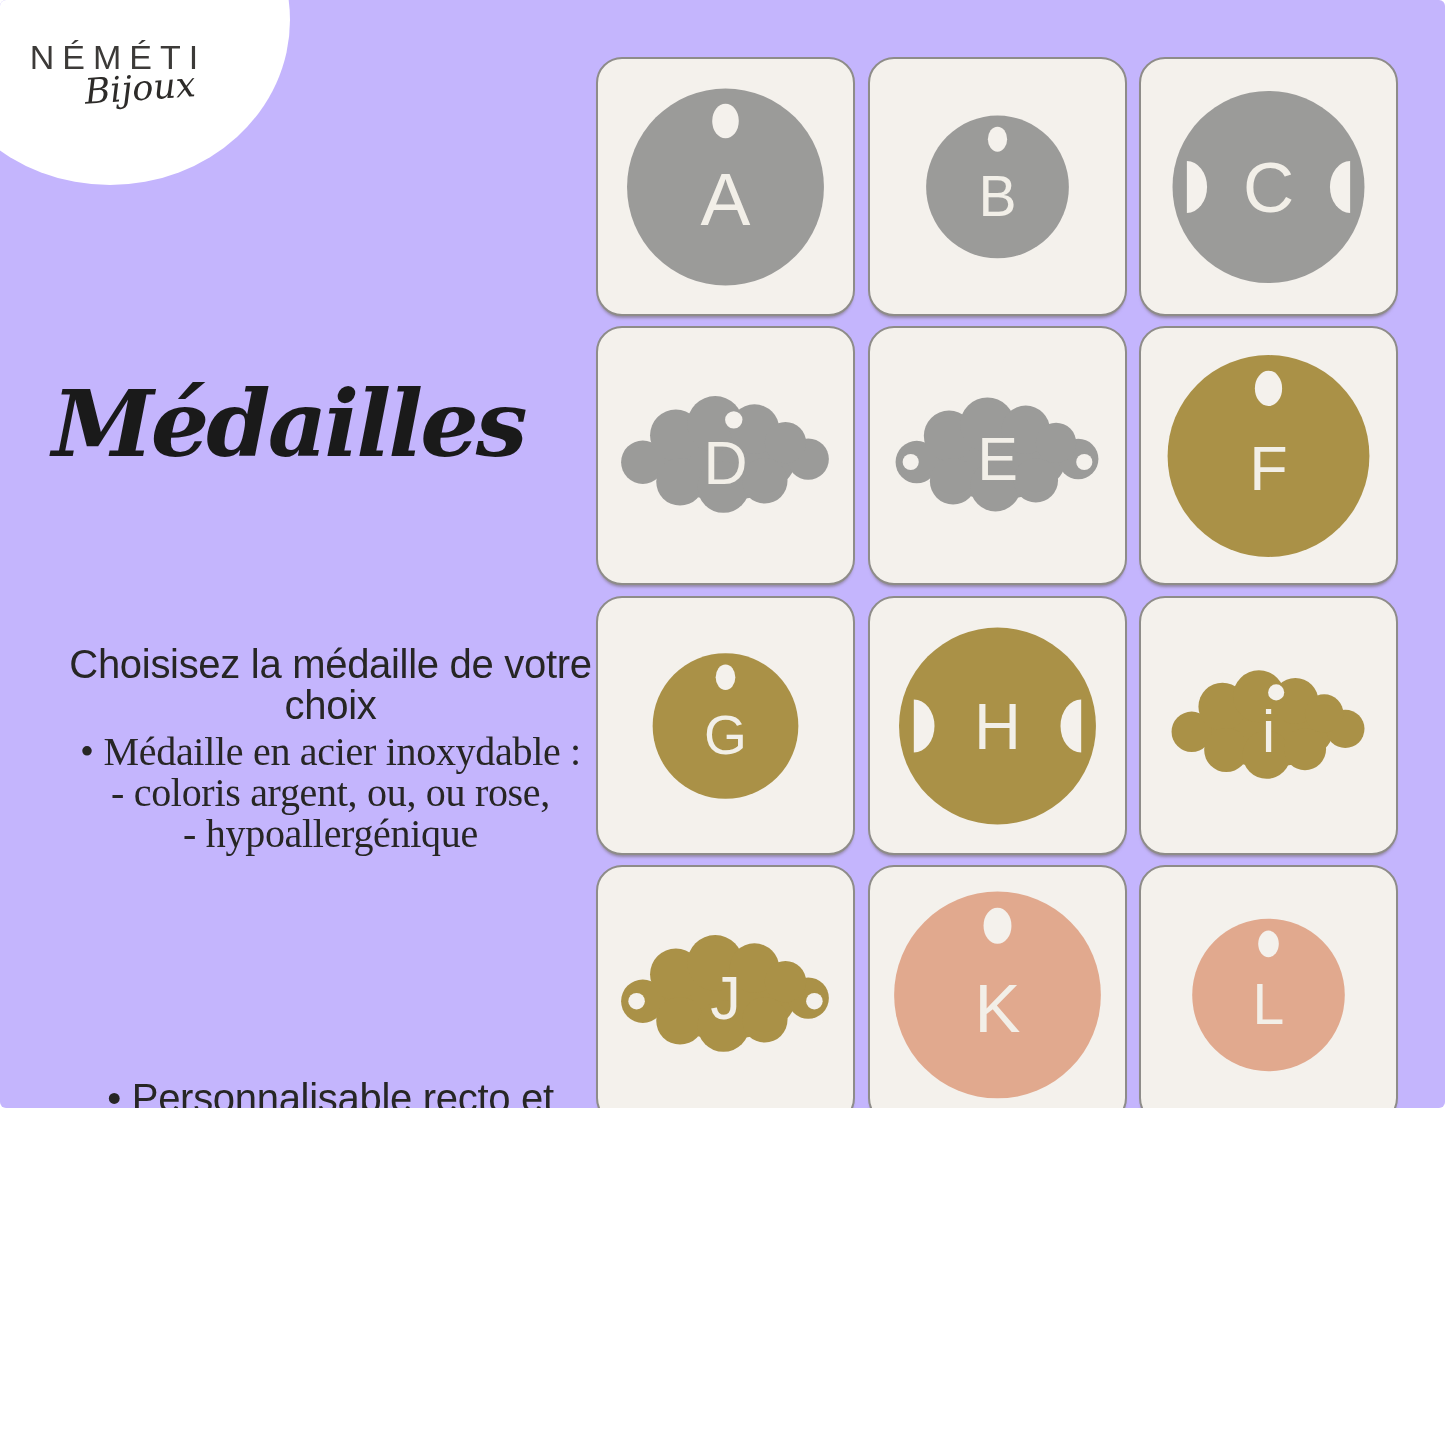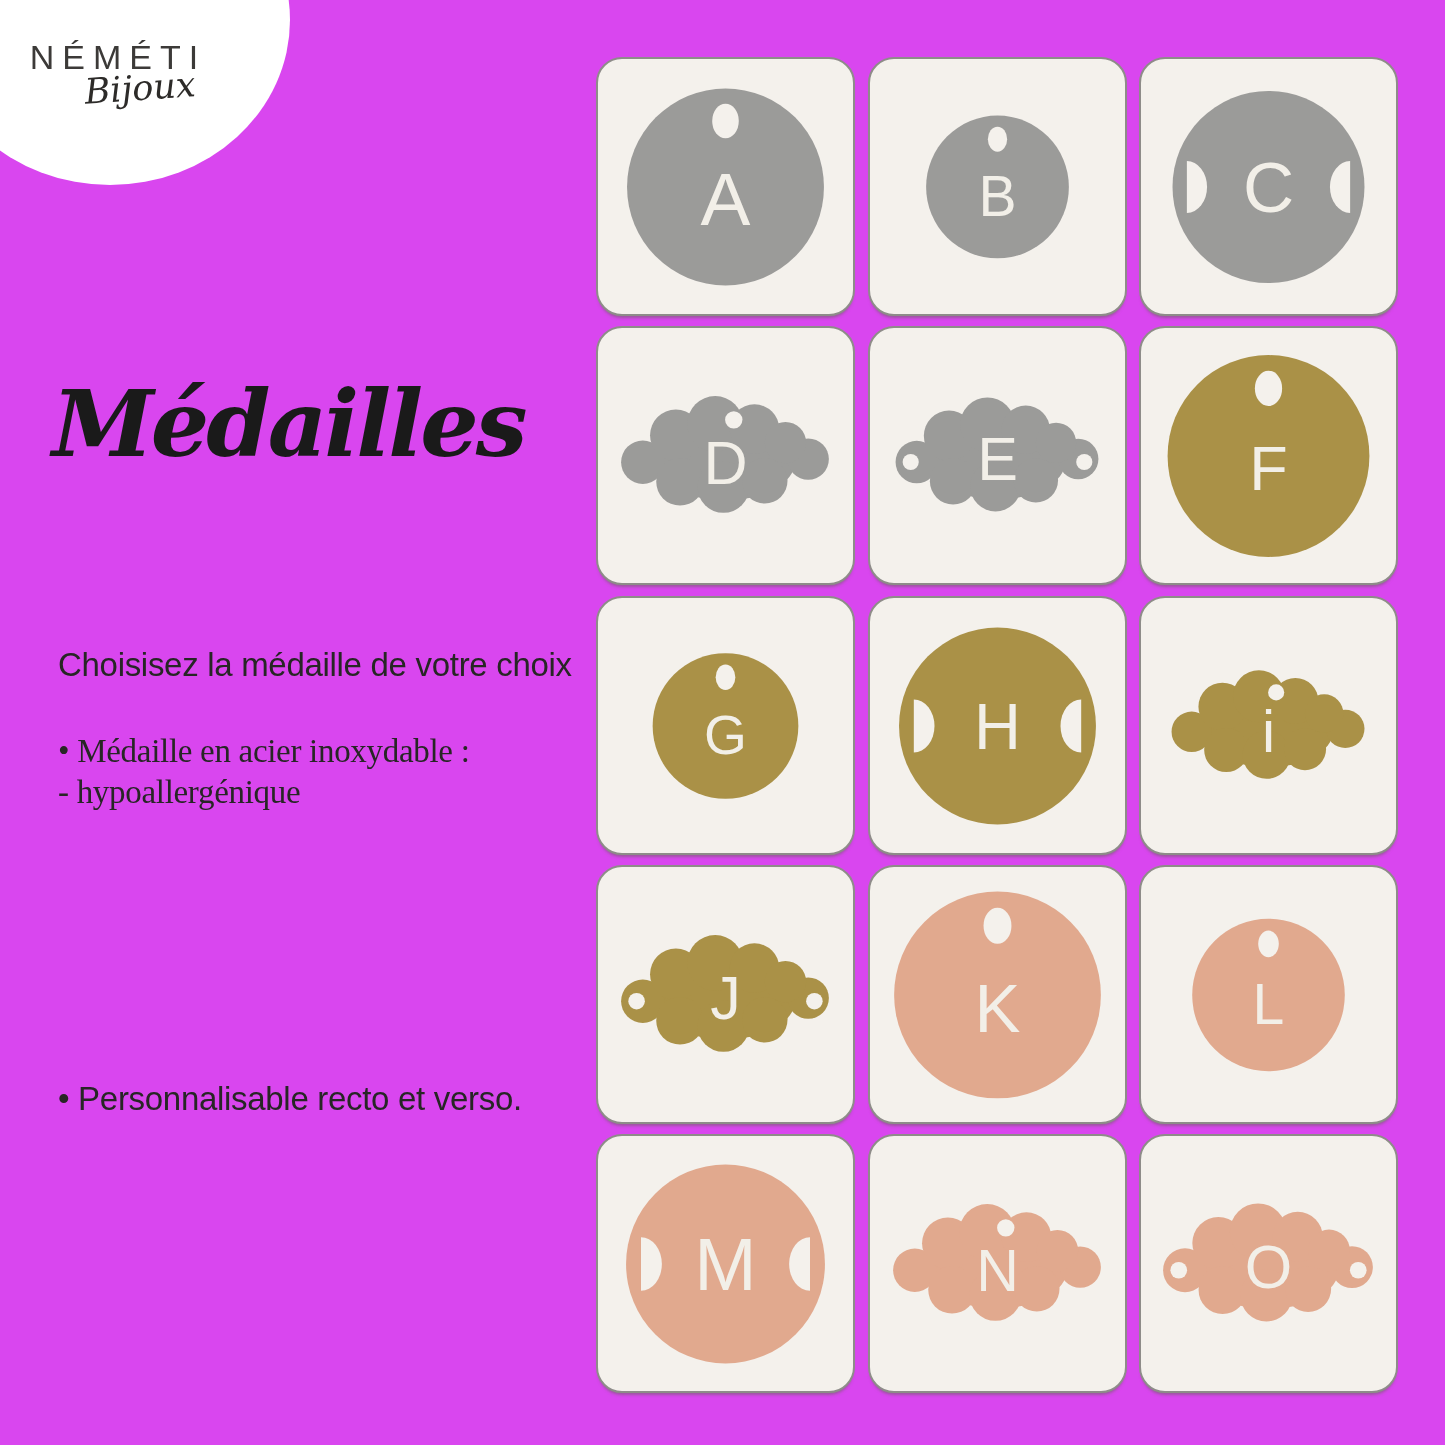--- a/index.html
+++ b/index.html
@@ -1,21 +1,22 @@
 <!DOCTYPE html>
 <html><head>
 <meta charset="utf-8">
 <style>
   html,body{margin:0;padding:0;}
   .page{
     position:relative;
-    width:1445px;height:1445px;
-    background:#d946ef;
+    width:1445px;height:1108px;
+    background:#c4b5fd;
     overflow:hidden;
     font-family:"Liberation Sans", sans-serif;
+    border-radius:6px;
   }
   
   .logo-blob{
     position:absolute;left:-70px;top:-145px;
     width:360px;height:330px;
     background:#ffffff;border-radius:50%;
   }
   .brand-name{
     position:absolute;left:14px;top:38px;width:200px;
     text-align:center;
@@ -33,22 +34,23 @@
   .page-title{
     position:absolute;left:52px;top:370px;
     font-family:"DejaVu Serif", serif;
     font-style:italic;font-weight:700;
     font-size:92px;letter-spacing:-3px;
     color:#1a1a1a;
   }
   
   .desc-block{
     position:absolute;left:58px;width:545px;
-    color:#272625;font-size:33px;line-height:41px;
+    color:#272625;font-size:40px;line-height:41px;
     letter-spacing:-0.3px;
+    text-align:center;
   }
   .desc-intro{top:644px;}
   .desc-materials{top:731px;font-family:Liberation Serif, serif;}
   .desc-engraving{top:963px;}
   .desc-personalization{top:1044px;margin-top:34px;}
   
   .grid{
     position:absolute;left:596px;top:57px;
     display:grid;
     grid-template-columns:repeat(3,259px);
@@ -73,20 +75,21 @@
   <div class="logo-blob"></div>
   <div class="brand-name">NÉMÉTI</div>
   <div class="brand-tagline">Bijoux</div>
 
   <div class="page-title">Médailles</div>
 
   <div class="desc-block desc-intro">Choisisez la médaille de votre choix</div>
 
   <div class="desc-block desc-materials">
     <div>• Médaille en acier inoxydable :</div>
+    <div>- coloris argent, ou, ou rose,</div>
     <div>- hypoallergénique</div>
   </div>
 
 
   <div class="desc-block desc-personalization">• Personnalisable recto et verso.</div>
 
   <div class="grid">
       <div class="cell">
         <svg viewBox="0 0 259 259" width="255" height="255">
           <circle cx="129.5" cy="130" r="100" fill="#9b9b99"></circle>

